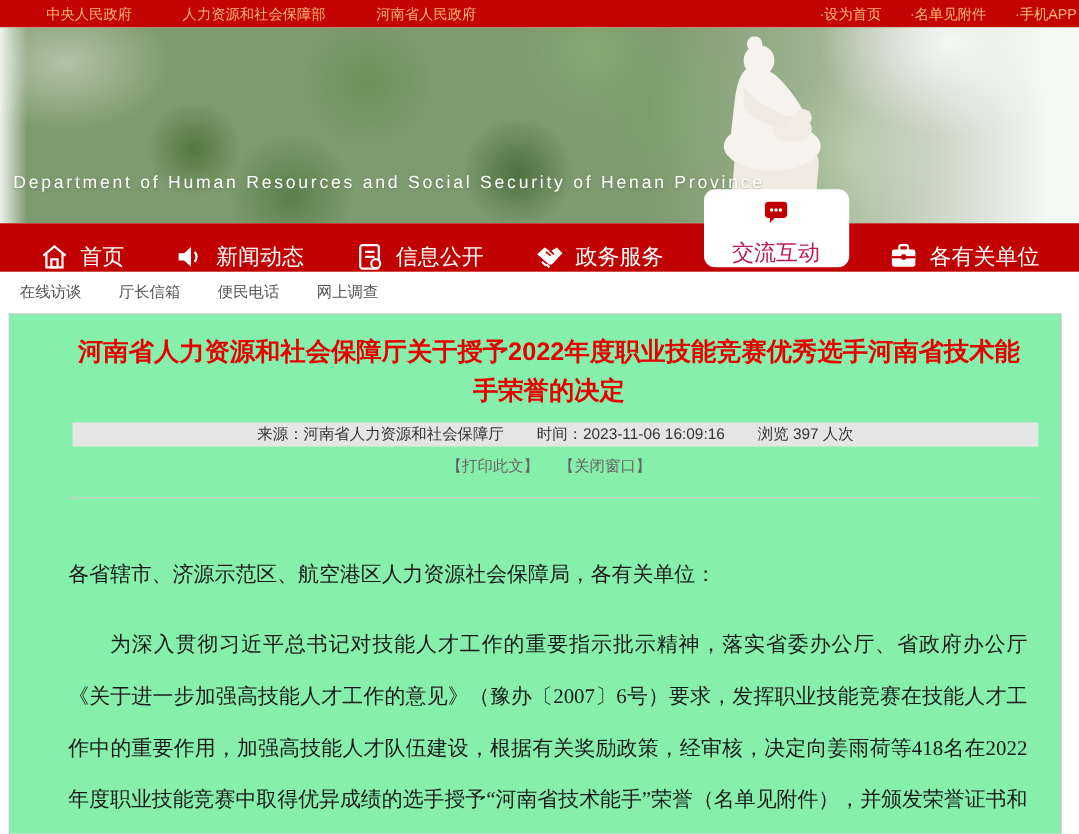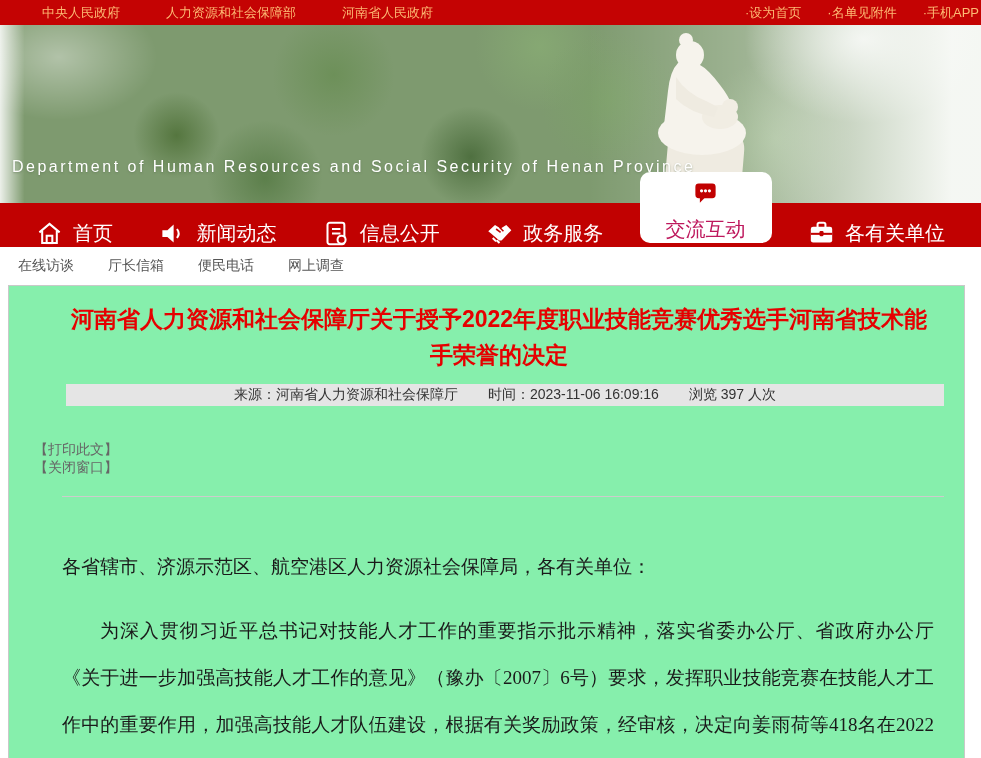--- a/index.html
+++ b/index.html
@@ -49,22 +49,22 @@
   .subnav a { color:#555; text-decoration:none; cursor:pointer; }
 
   
   .content-box { margin-left:8px; width:957px; height:605px;
     border:1px solid #c9c9c9; border-bottom:none; background:#86efac;padding-left:25px; }
   .article-title { margin:15px auto 0; width:94%; text-align:center; color:#e60000;
     font-size:23px; font-weight:bold; line-height:36px; }
   .meta-bar { margin:11px 20px 0 32px; height:22px; background:#e5e5e5;
     display:flex; align-items:center; justify-content:center; gap:30px;
     font-size:14px; color:#333; }
-  .actions { margin-top:35px; display:flex; justify-content:center; 
-    font-size:14px; color:#666;flex-direction:column; }
+  .actions { margin-top:9px; display:flex; justify-content:center; gap:18px;
+    font-size:14px; color:#666; }
   .actions a { color:#666; text-decoration:none; cursor:pointer; }
   .sep { margin:19px 20px 0 28px; border:none; border-top:1px solid #ccc; }
   .article-body { padding:46px 30px 0 28px;
     font-family:"Liberation Serif","DejaVu Serif",serif;
     font-size:19px; color:#1a1a1a; line-height:47px; text-align:justify; }
   .article-body p.indent { text-indent:2em; margin-top:17px; }
 </style>
 </head>
 <body>
 

